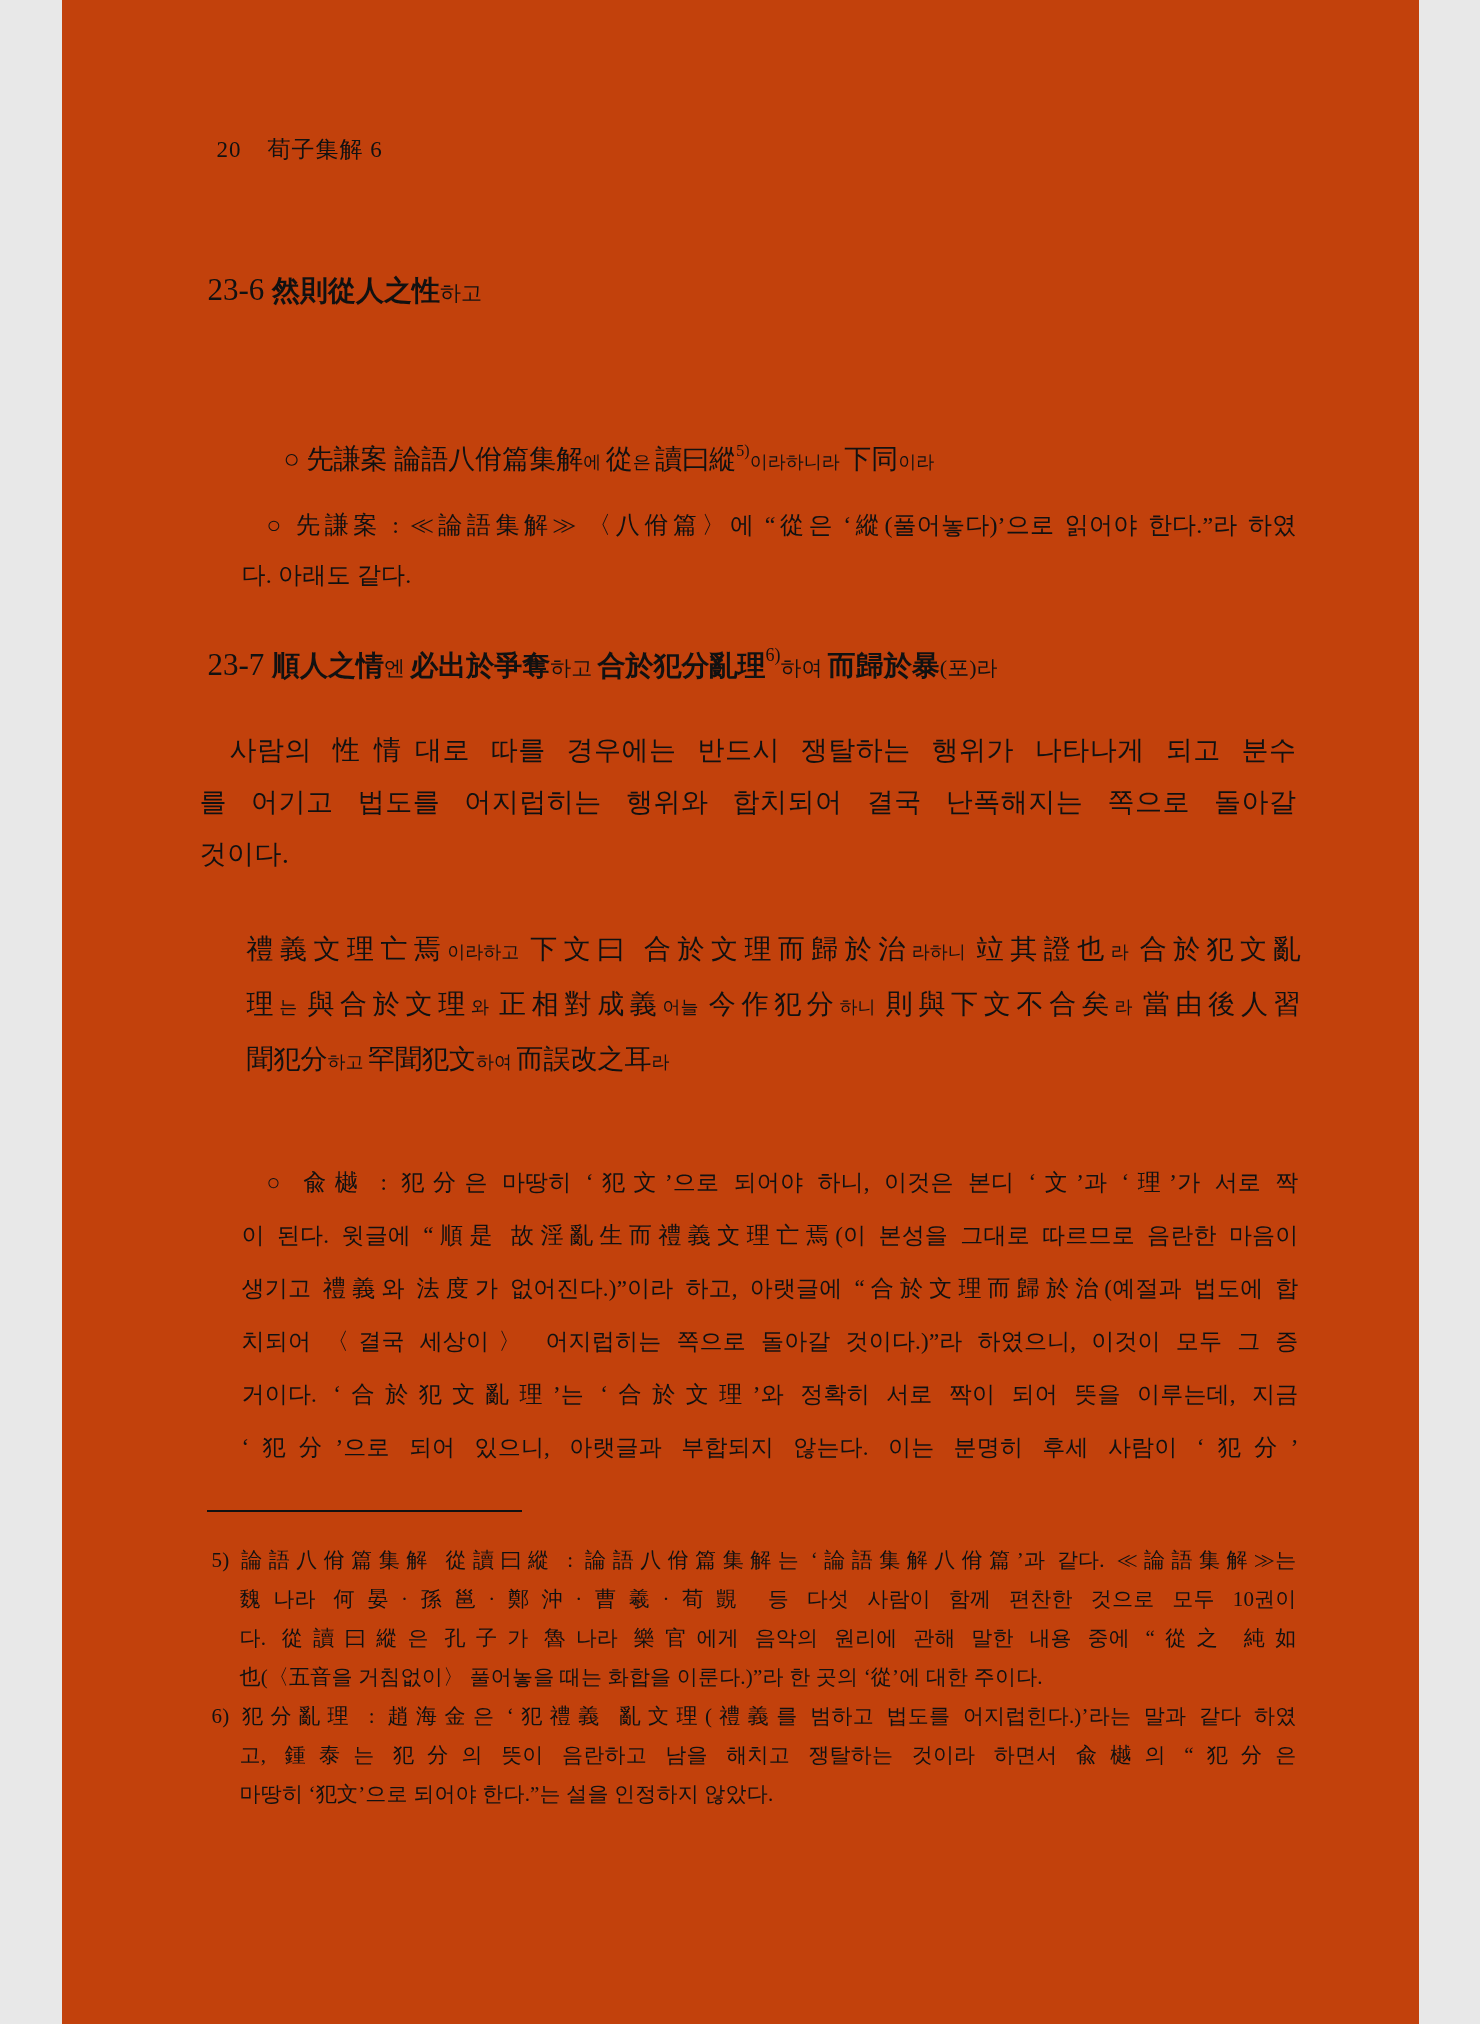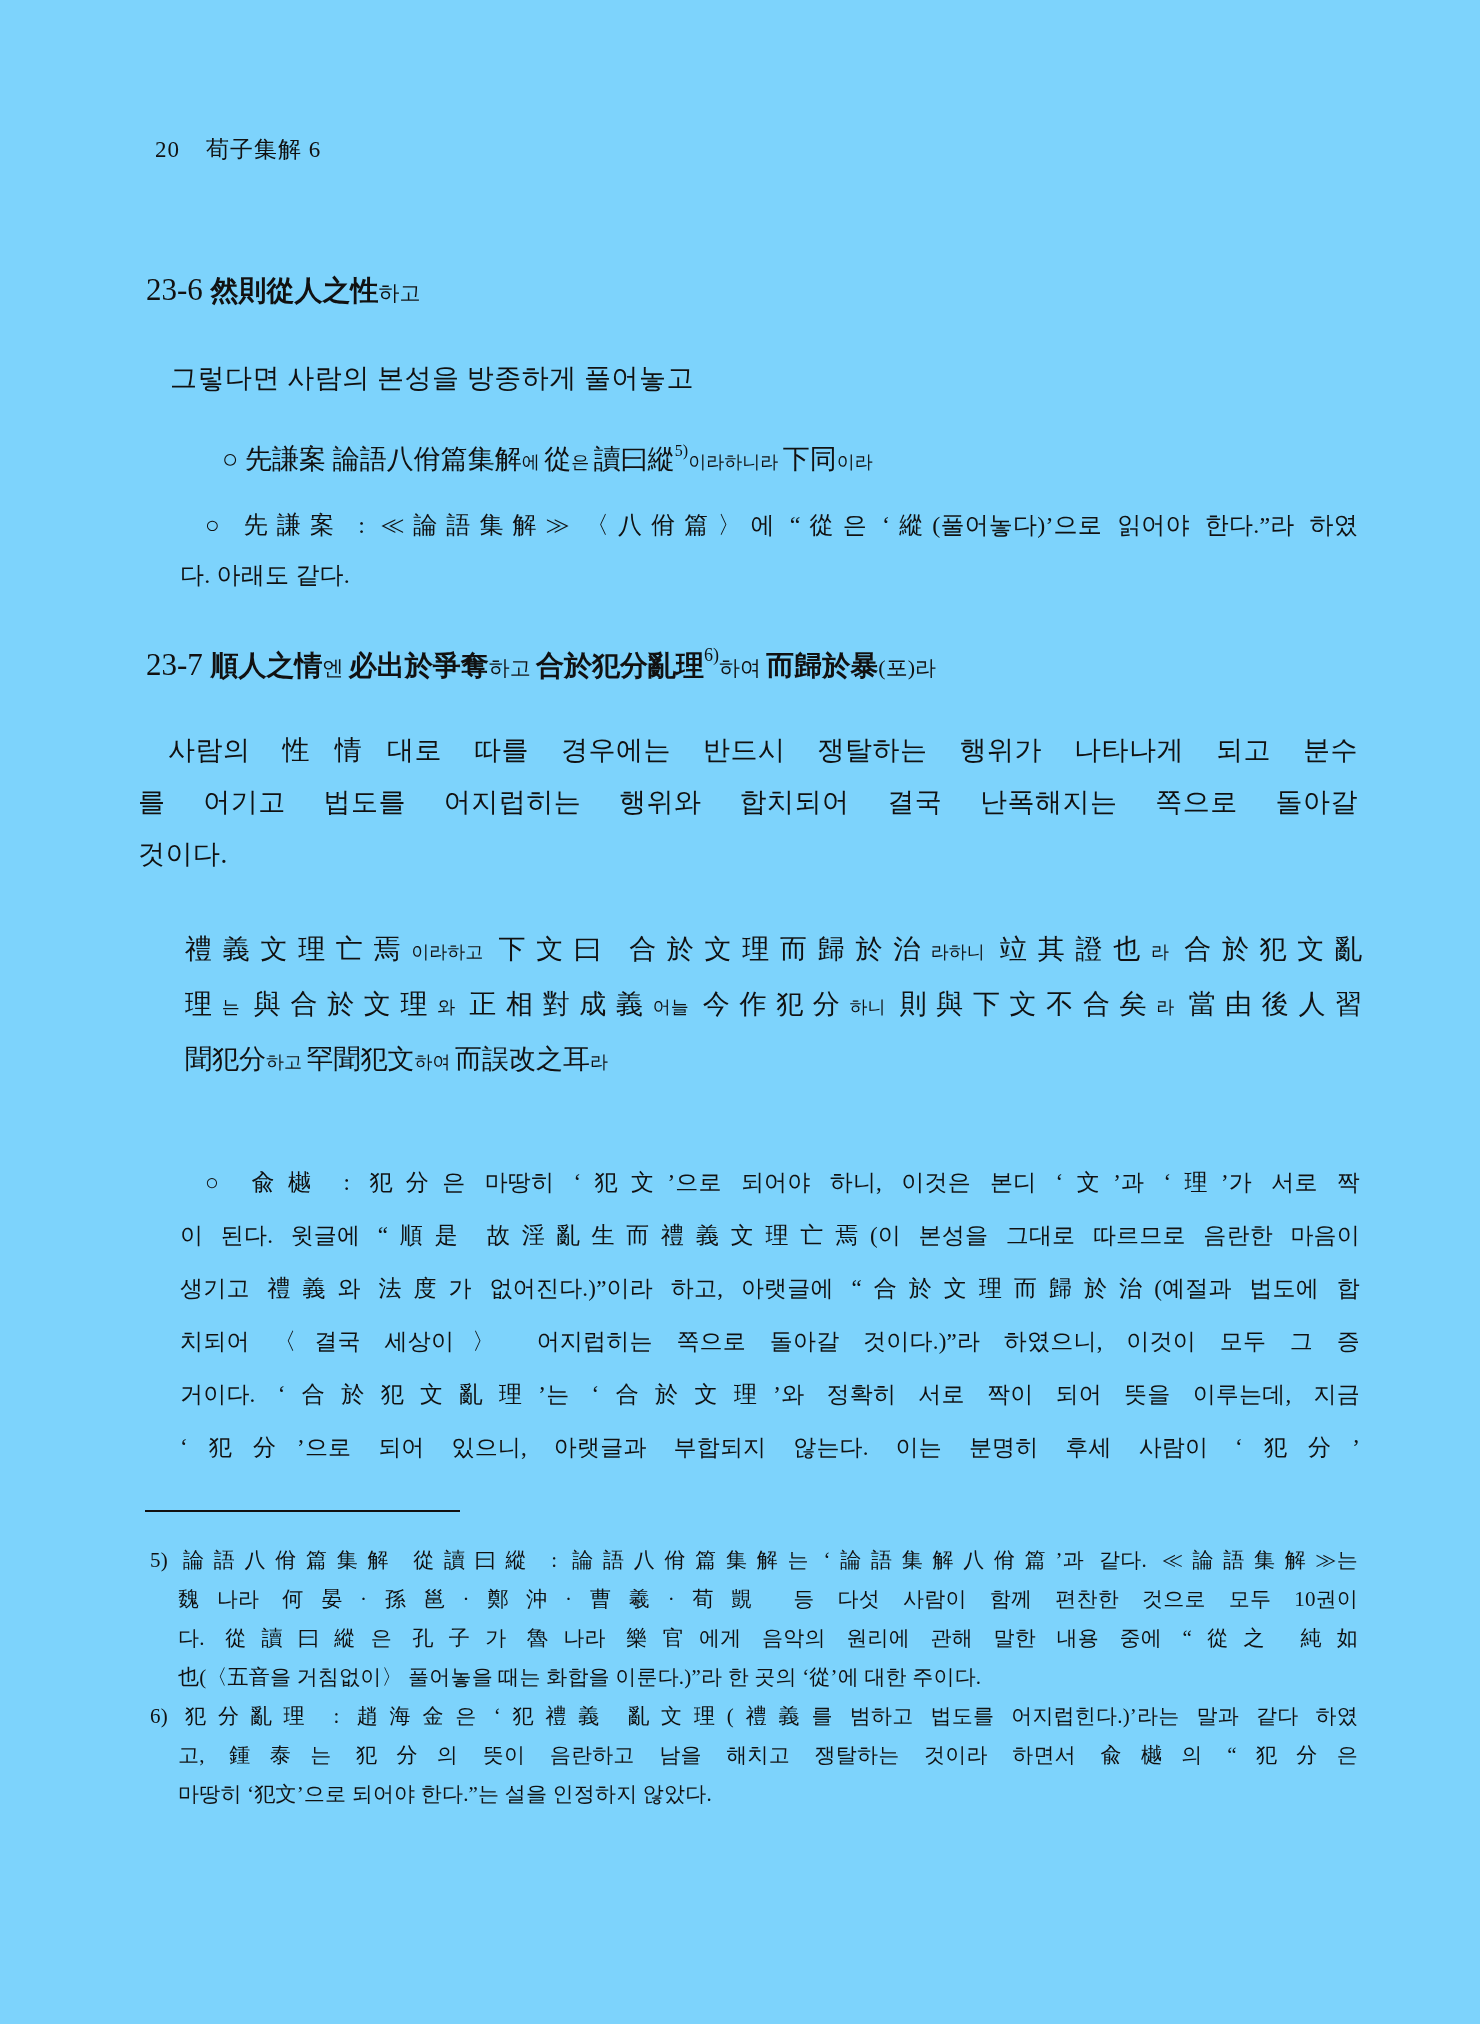--- a/index.html
+++ b/index.html
@@ -1,20 +1,20 @@
 <!DOCTYPE html>
 <html><head>
 <meta charset="utf-8">
 <style>
   html,body { margin:0; padding:0; background:#e8e8e8; }
   .page {
     position:relative;
-    width:1480px; height:2024px;
+    width:1357px; height:2024px;
     margin:0 auto;
-    background:#7dd3fc;
+    background:#c2410c;
     color:#111;
     font-family:"Liberation Serif","DejaVu Serif",serif;
     overflow:hidden;
   }
   .abs { position:absolute; }
 
   
   .pagehead { top:134px; left:155px; font-size:23px; letter-spacing:1px; }
   .pagehead .num { margin-right:26px; }
 
@@ -68,23 +68,20 @@
 <body>
 
 <div class="page">
 
   <div class="abs pagehead">
     <span class="num">20</span><span>荀子集解 6</span>
   </div>
 
   <div class="abs heading heading-236"><span class="seg seg-num">23-6 </span><span class="seg seg-han">然則從人之性</span><span class="seg seg-ko">하고</span></div>
 
-  <div class="abs trans trans-236">
-    <div class="line indent32">그렇다면 사람의 본성을 방종하게 풀어놓고</div>
-  </div>
 
   <div class="abs hanmun note-hanmun-236">
     <div class="line indent30"><span class="seg seg-han">○ 先謙案 論語八佾篇集解</span><span class="seg seg-ko">에 </span><span class="seg seg-han">從</span><span class="seg seg-ko">은 </span><span class="seg seg-han">讀曰縱</span><span class="seg seg-sup">5)</span><span class="seg seg-ko">이라하니라 </span><span class="seg seg-han">下同</span><span class="seg seg-ko">이라</span></div>
   </div>
 
   <div class="abs komm note-ko-236">
     <div class="line indent25 just">○ 先謙案 : ≪論語集解≫ 〈八佾篇〉에 “從은 ‘縱(풀어놓다)’으로 읽어야 한다.”라 하였</div>
     <div class="line">다. 아래도 같다.</div>
   </div>
 

